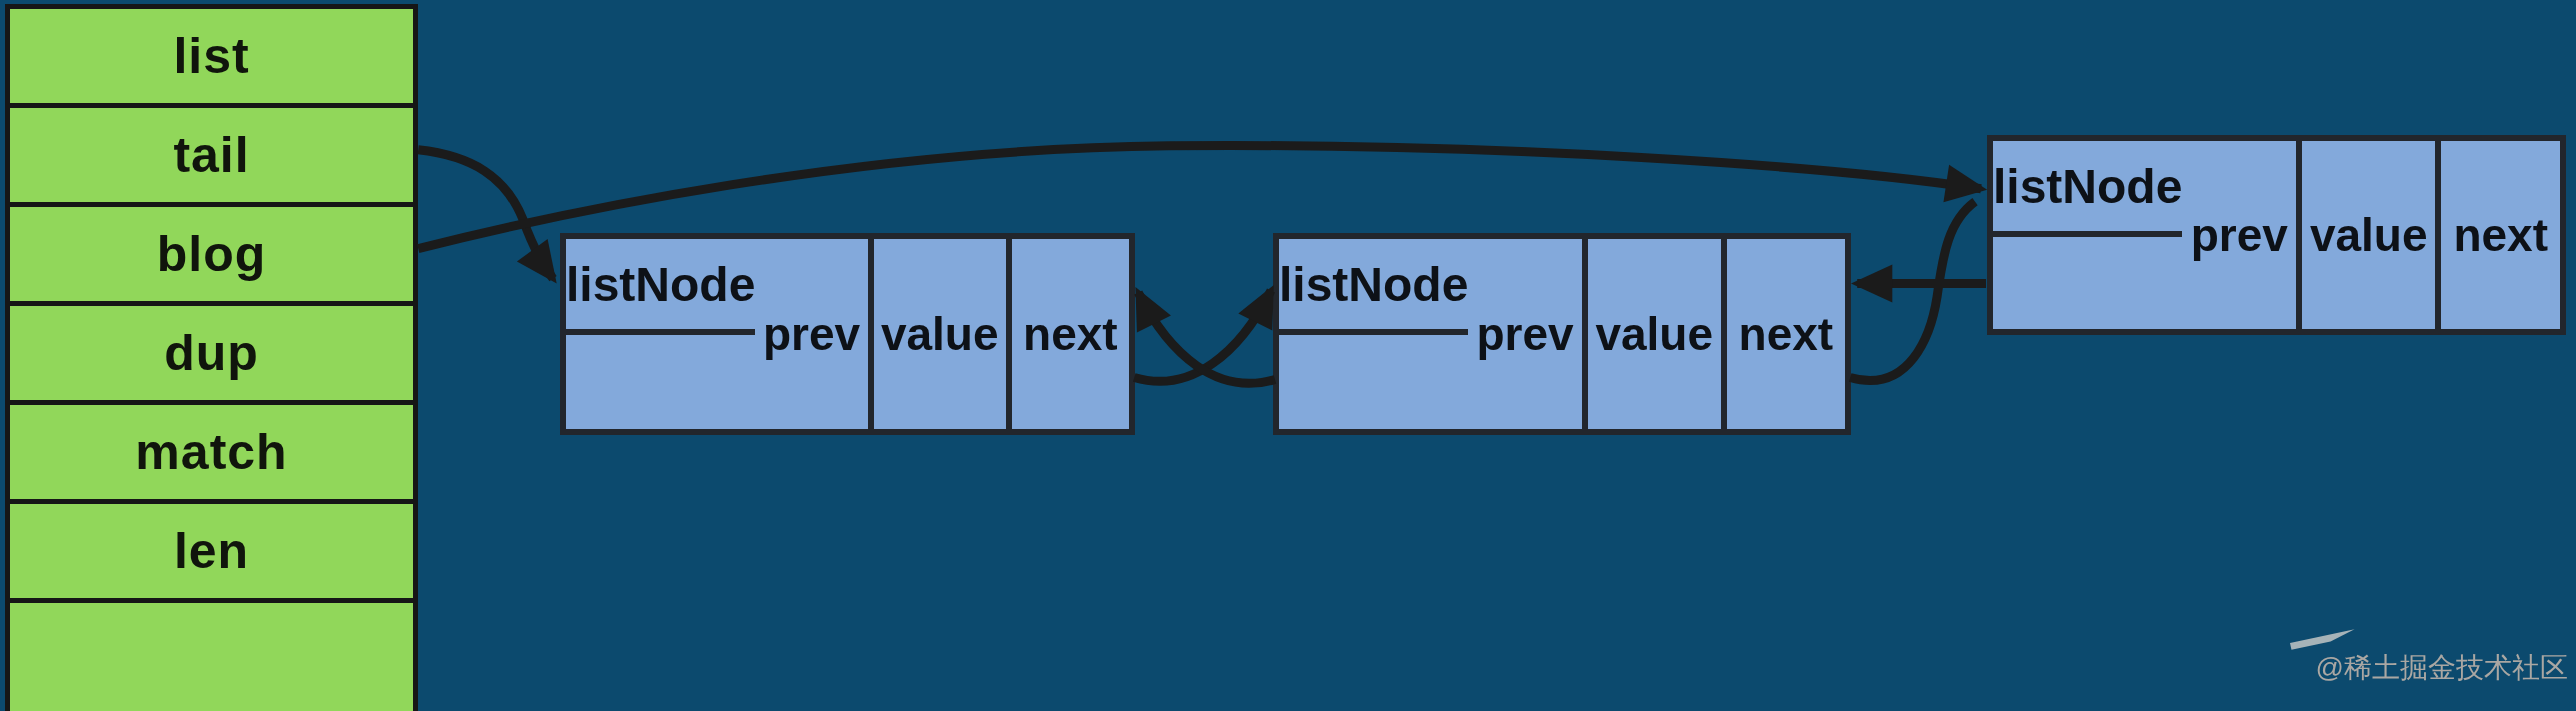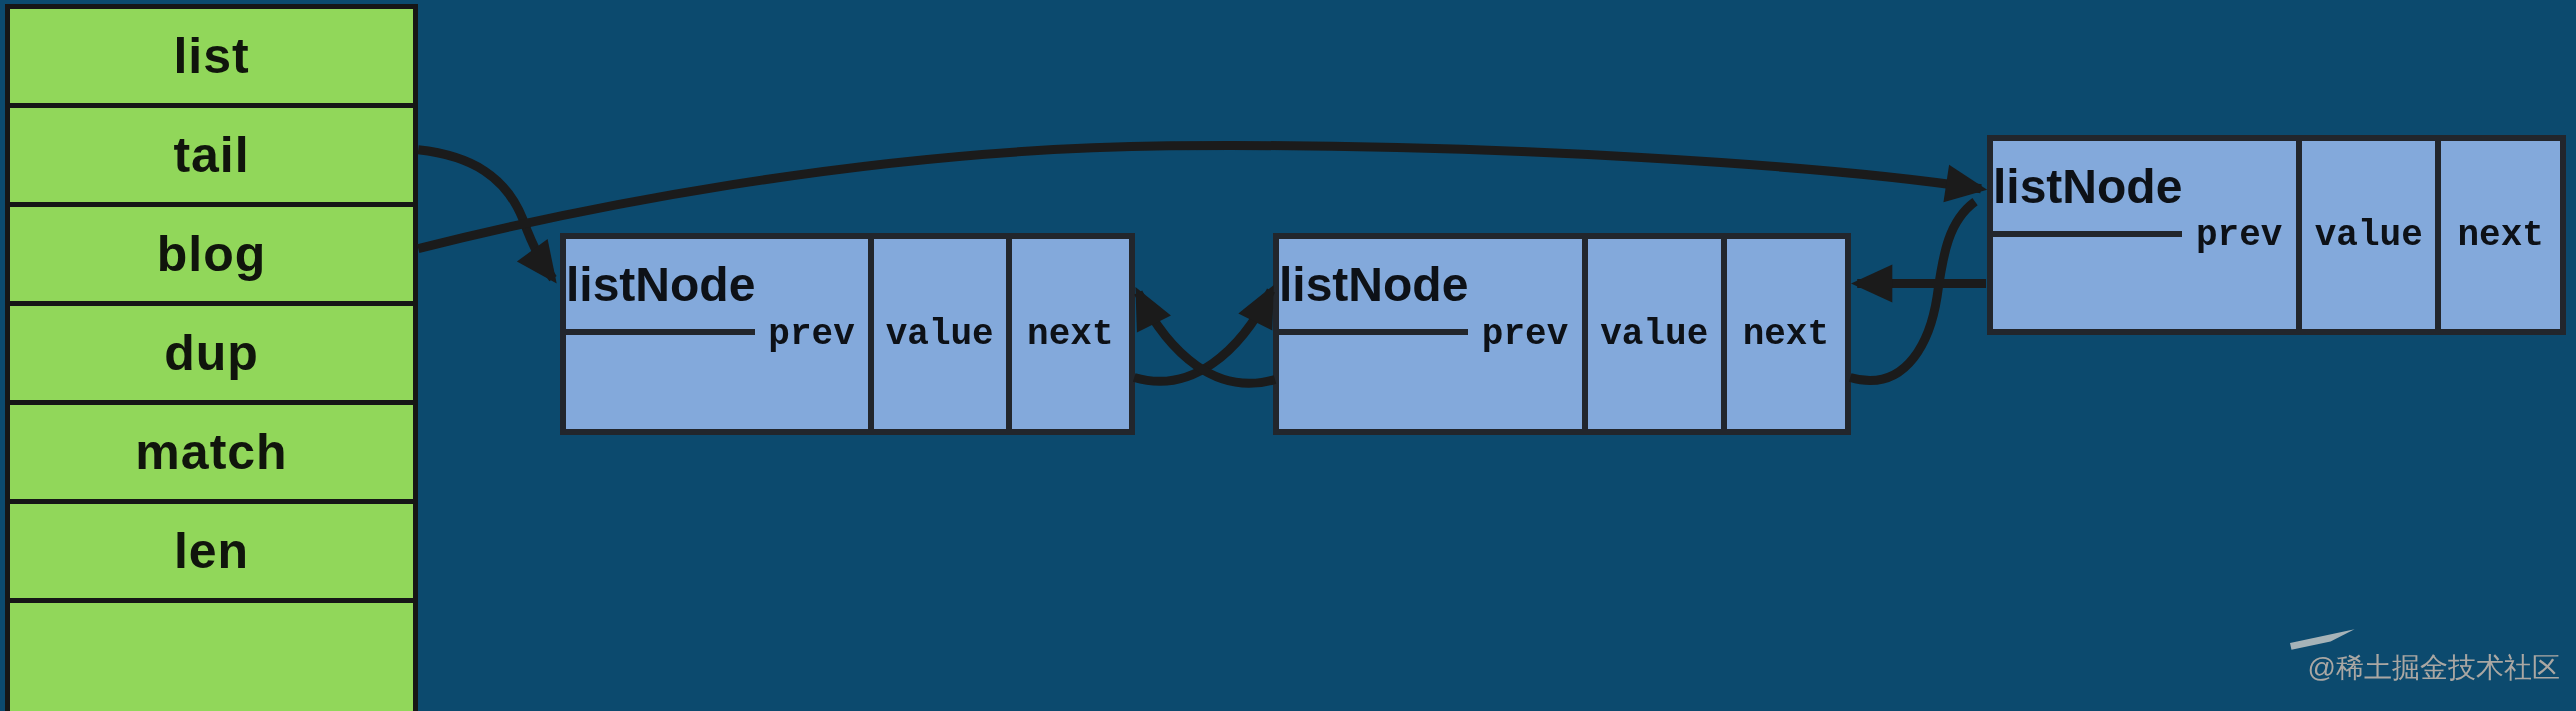--- a/index.html
+++ b/index.html
@@ -55,24 +55,23 @@
     font-size: 48px;
     font-weight: bold;
     color: #0d1117;
   }
   .node-cells { flex: 1; display: flex; }
   .cell {
     box-sizing: border-box;
     display: flex;
     align-items: center;
     justify-content: center;
-    font-size: 36px;
+    font-size: 46px;
     font-weight: bold;
     color: #0d1117;
-    font-family: Liberation Mono, monospace;
   }
   .cell.prev  { flex: 0 0 31.7%; border-right: 6px solid #22262c; }
   .cell.value { flex: 0 0 36.9%; border-right: 6px solid #22262c; }
   .cell.next  { flex: 1; }
 
   #node1 { left: 560px;  top: 233px; width: 575px; height: 202px; }
   #node2 { left: 1273px; top: 233px; width: 578px; height: 202px; }
   #node3 { left: 1987px; top: 135px; width: 579px; height: 200px; }
 
   
@@ -84,21 +83,21 @@
   }
   svg.arrows path.edge {
     fill: none;
     stroke: #1b1b1b;
     stroke-width: 9;
   }
 
   
   .wm-community {
     position: absolute;
-    right: 16px; top: 649px;
+    right: 8px; top: 649px;
     font-size: 28px;
     color: #aaa7a3;
     white-space: nowrap;
   }
   .wm-url {
     position: absolute;
     right: 6px; top: 678px;
     font-size: 25px;
     color: #d9d6d1;
     opacity: 0.75;

